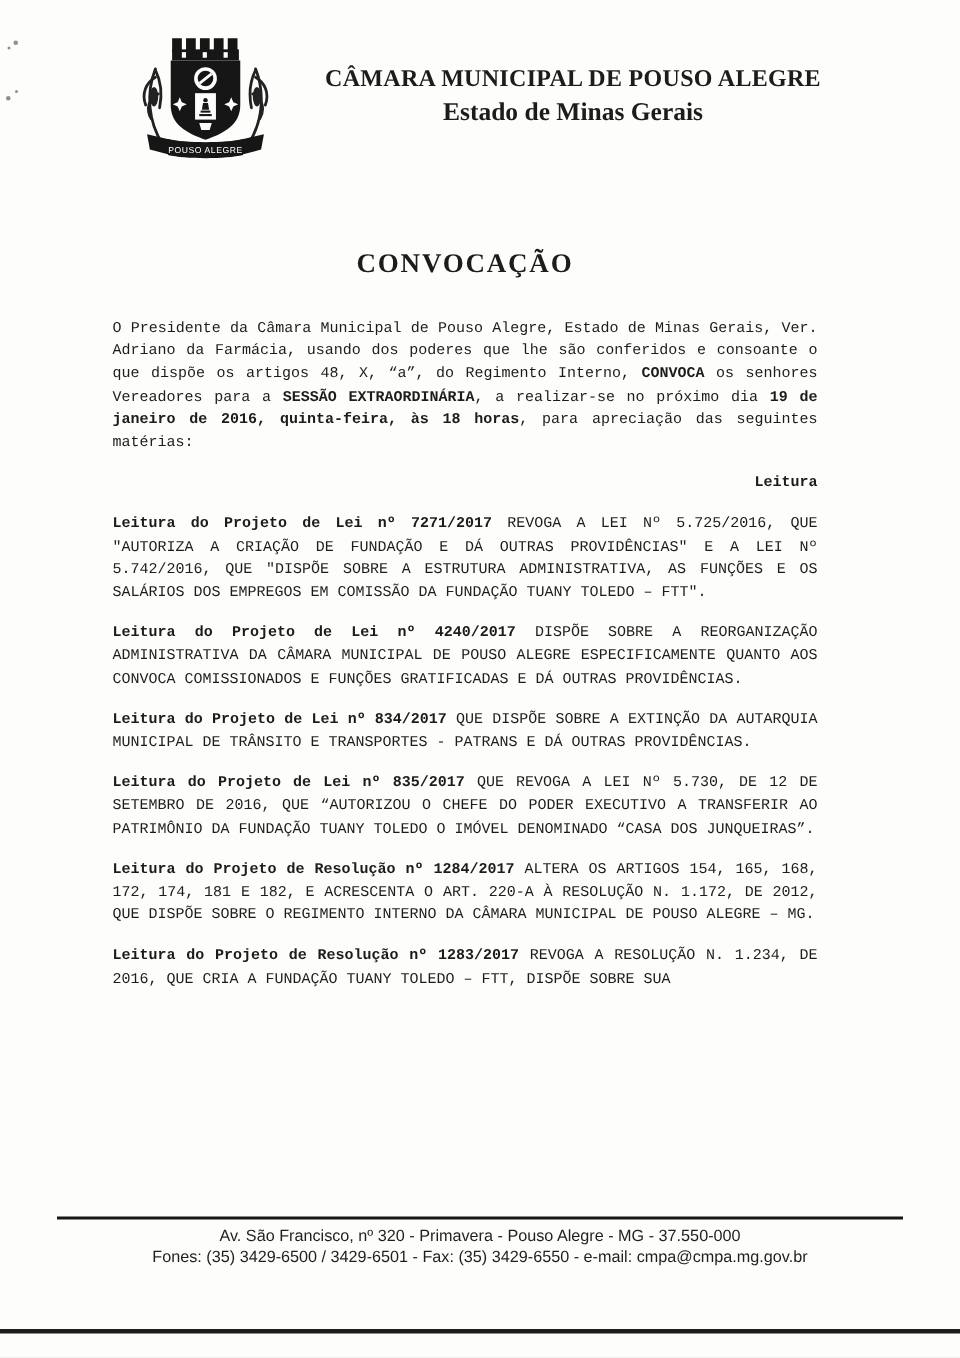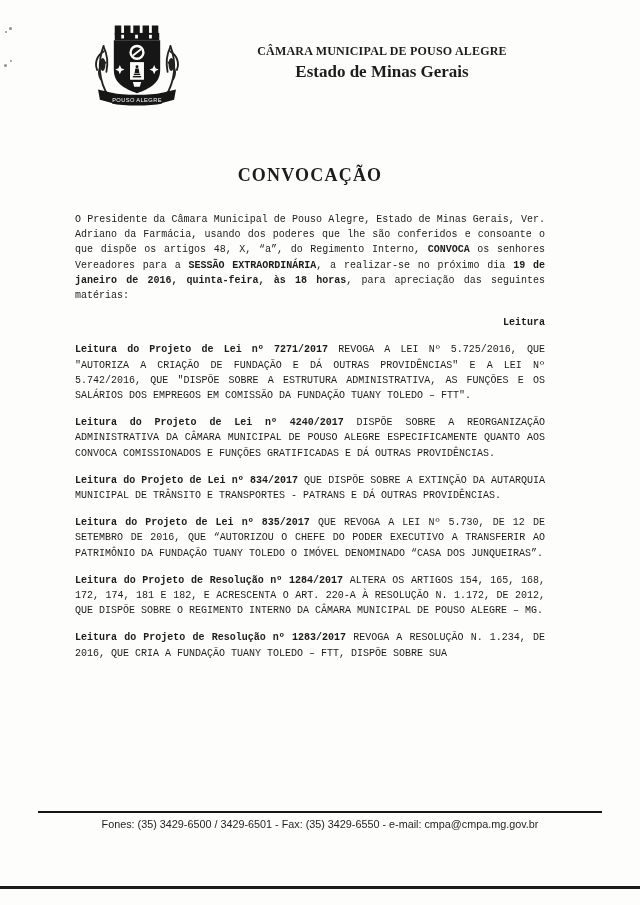--- a/index.html
+++ b/index.html
@@ -18,21 +18,21 @@
   .speck.s2{left:5px;top:31px;width:2px;height:2px;}
   .speck.s3{left:4px;top:64px;width:3px;height:3px;}
   .speck.s4{left:10px;top:60px;width:2px;height:2px;}
 
   .crest{position:absolute;left:86px;top:22px;width:102px;height:96px;}
 
   .header-text{
     position:absolute;left:208px;top:44px;width:348px;
     text-align:center;font-weight:bold;
   }
-  .header-title{font-size:12px;letter-spacing:0.2px;}
+  .header-title{font-size:16px;letter-spacing:0.2px;}
   .header-subtitle{font-size:17px;margin-top:3px;}
 
   .doc-title{
     position:absolute;left:75px;top:165px;width:470px;
     text-align:center;font-weight:bold;font-size:18px;letter-spacing:1.2px;
   }
 
   .content{
     position:absolute;left:75px;top:212px;width:470px;
     font-size:10px;line-height:15.2px;text-align:justify;font-family:Liberation Mono, monospace;
@@ -131,17 +131,18 @@
         <p><b>Leitura do Projeto de Lei nº 4240/2017</b><span> DISPÕE SOBRE A REORGANIZAÇÃO ADMINISTRATIVA DA CÂMARA MUNICIPAL DE POUSO ALEGRE ESPECIFICAMENTE QUANTO AOS CONVOCA COMISSIONADOS E FUNÇÕES GRATIFICADAS E DÁ OUTRAS PROVIDÊNCIAS.</span></p>
         <p><b>Leitura do Projeto de Lei nº 834/2017</b><span> QUE DISPÕE SOBRE A EXTINÇÃO DA AUTARQUIA MUNICIPAL DE TRÂNSITO E TRANSPORTES - PATRANS E DÁ OUTRAS PROVIDÊNCIAS.</span></p>
         <p><b>Leitura do Projeto de Lei nº 835/2017</b><span> QUE REVOGA A LEI Nº 5.730, DE 12 DE SETEMBRO DE 2016, QUE “AUTORIZOU O CHEFE DO PODER EXECUTIVO A TRANSFERIR AO PATRIMÔNIO DA FUNDAÇÃO TUANY TOLEDO O IMÓVEL DENOMINADO “CASA DOS JUNQUEIRAS”.</span></p>
         <p><b>Leitura do Projeto de Resolução nº 1284/2017</b><span> ALTERA OS ARTIGOS 154, 165, 168, 172, 174, 181 E 182, E ACRESCENTA O ART. 220-A À RESOLUÇÃO N. 1.172, DE 2012, QUE DISPÕE SOBRE O REGIMENTO INTERNO DA CÂMARA MUNICIPAL DE POUSO ALEGRE – MG.</span></p>
         <p><b>Leitura do Projeto de Resolução nº 1283/2017</b><span> REVOGA A RESOLUÇÃO N. 1.234, DE 2016, QUE CRIA A FUNDAÇÃO TUANY TOLEDO – FTT, DISPÕE SOBRE SUA</span></p>
       </div>
   </div>
 
   <div class="footer-rule"></div>
   <div class="footer-text">
+    <div>Av. São Francisco, nº 320 - Primavera - Pouso Alegre - MG - 37.550-000</div>
     <div>Fones: (35) 3429-6500 / 3429-6501 - Fax: (35) 3429-6550 - e-mail: cmpa@cmpa.mg.gov.br</div>
   </div>
   <div class="bottom-rule"></div>
 
 </div>
 
 </body></html>

